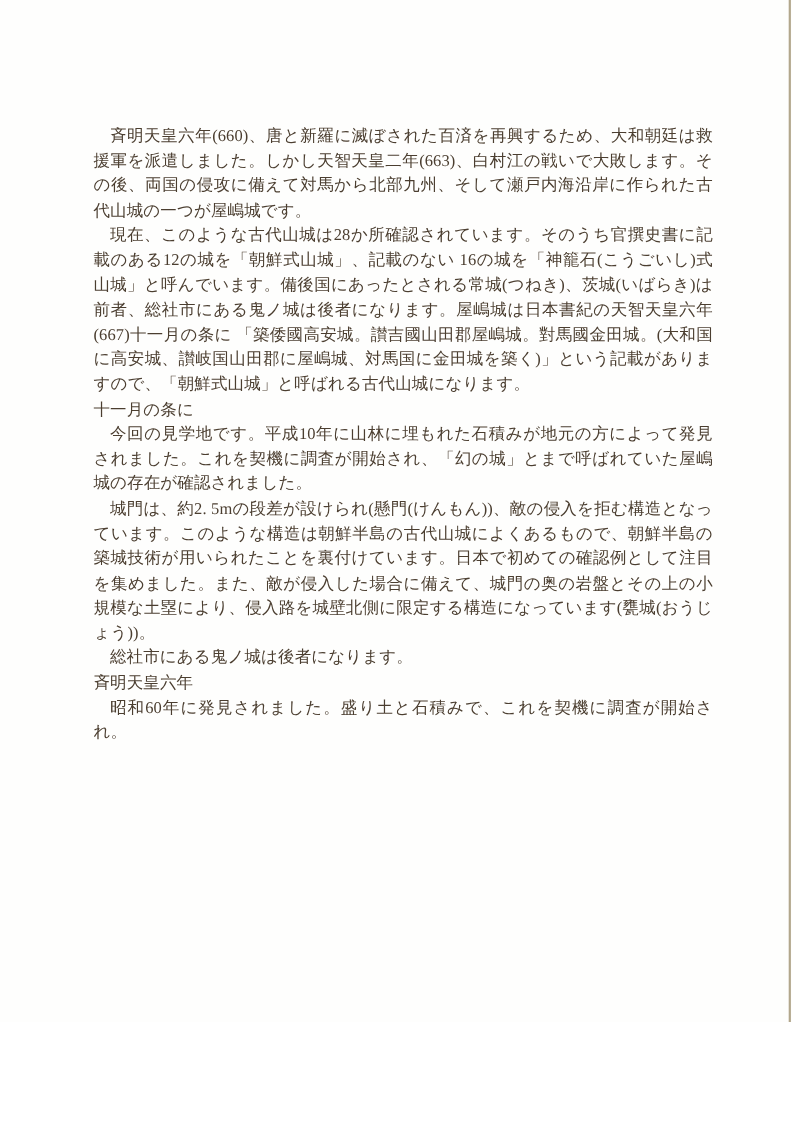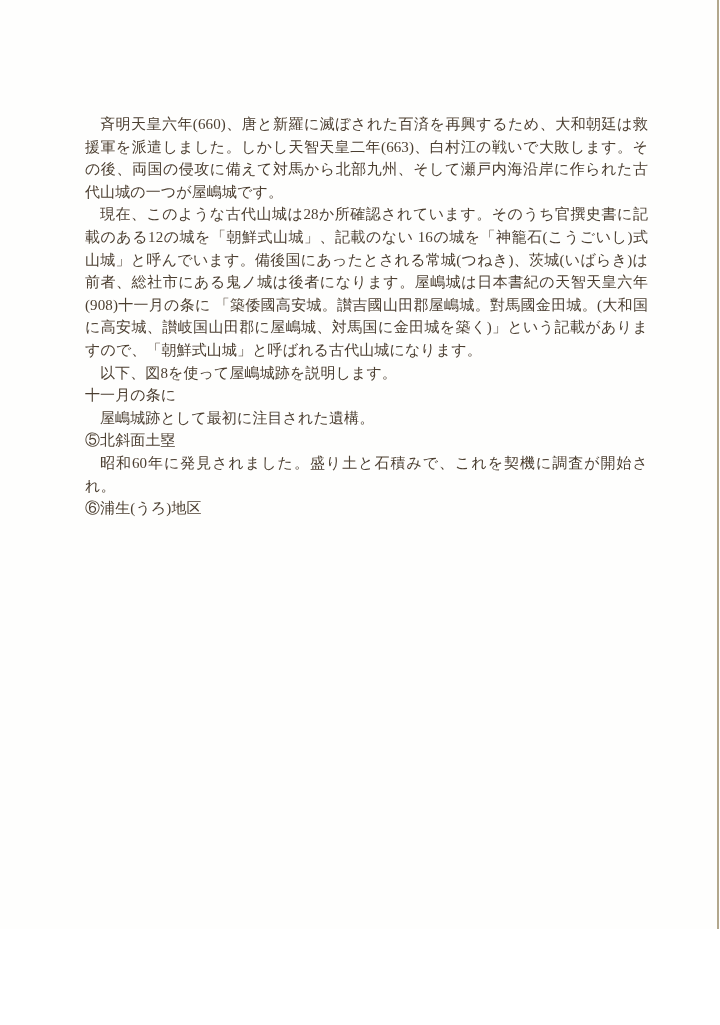--- a/index.html
+++ b/index.html
@@ -62,27 +62,27 @@
     background: #a89c81;
   }
 </style>
 </head>
 <body>
 
 <div class="page">
 
   <div class="text-block">
     <div class="para">斉明天皇六年(660)、唐と新羅に滅ぼされた百済を再興するため、大和朝廷は救援軍を派遣しました。しかし天智天皇二年(663)、白村江の戦いで大敗します。その後、両国の侵攻に備えて対馬から北部九州、そして瀬戸内海沿岸に作られた古代山城の一つが屋嶋城です。</div>
-    <div class="para">現在、このような古代山城は28か所確認されています。そのうち官撰史書に記載のある12の城を「朝鮮式山城」、記載のない 16の城を「神籠石(こうごいし)式山城」と呼んでいます。備後国にあったとされる常城(つねき)、茨城(いばらき)は前者、総社市にある鬼ノ城は後者になります。屋嶋城は日本書紀の天智天皇六年(908)十一月の条に 「築倭國高安城。讃吉國山田郡屋嶋城。對馬國金田城。(大和国に高安城、讃岐国山田郡に屋嶋城、対馬国に金田城を築く)」という記載がありますので、「朝鮮式山城」と呼ばれる古代山城になります。</div>
-    <div class="para">以下、図8を使って屋嶋城跡を説明します。</div>
+    <div class="para">現在、このような古代山城は28か所確認されています。そのうち官撰史書に記載のある12の城を「朝鮮式山城」、記載のない 16の城を「神籠石(こうごいし)式山城」と呼んでいます。備後国にあったとされる常城(つねき)、茨城(いばらき)は前者、総社市にある鬼ノ城は後者になります。屋嶋城は日本書紀の天智天皇六年(667)十一月の条に 「築倭國高安城。讃吉國山田郡屋嶋城。對馬國金田城。(大和国に高安城、讃岐国山田郡に屋嶋城、対馬国に金田城を築く)」という記載がありますので、「朝鮮式山城」と呼ばれる古代山城になります。</div>
     <div class="heading">十一月の条に</div>
-    <div class="para">屋嶋城跡として最初に注目された遺構。</div>
-    <div class="heading">⑤北斜面土塁</div>
+    <div class="para">今回の見学地です。平成10年に山林に埋もれた石積みが地元の方によって発見されました。これを契機に調査が開始され、「幻の城」とまで呼ばれていた屋嶋城の存在が確認されました。</div>
+    <div class="para">城門は、約2. 5mの段差が設けられ(懸門(けんもん))、敵の侵入を拒む構造となっています。このような構造は朝鮮半島の古代山城によくあるもので、朝鮮半島の築城技術が用いられたことを裏付けています。日本で初めての確認例として注目を集めました。また、敵が侵入した場合に備えて、城門の奥の岩盤とその上の小規模な土塁により、侵入路を城壁北側に限定する構造になっています(甕城(おうじょう))。</div>
+    <div class="para">総社市にある鬼ノ城は後者になります。</div>
+    <div class="heading">斉明天皇六年</div>
     <div class="para">昭和60年に発見されました。盛り土と石積みで、これを契機に調査が開始され。</div>
-    <div class="heading">⑥浦生(うろ)地区</div>
   </div>
 
   <div class="page-number">6</div>
 
   <div class="scan-edge-right"></div>
   <div class="scan-edge-bottom"></div>
 
 </div>
 
 </body></html>

